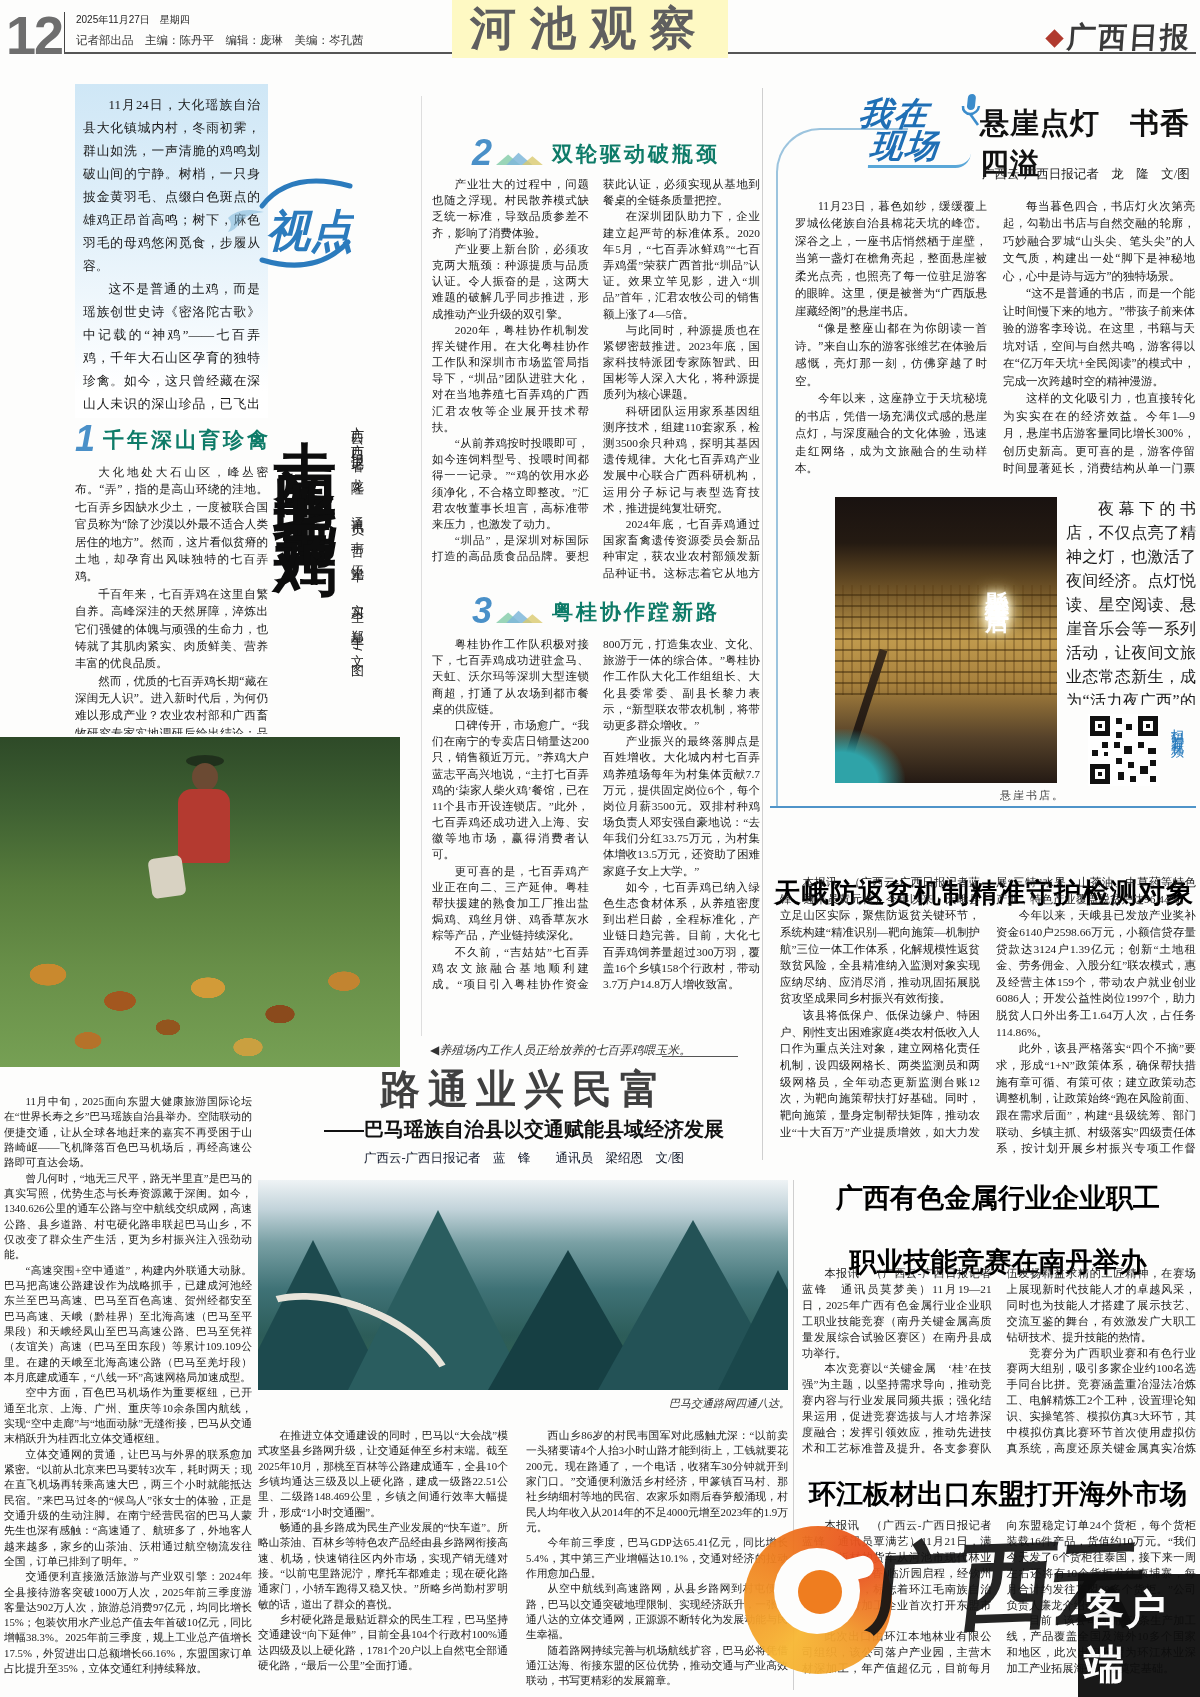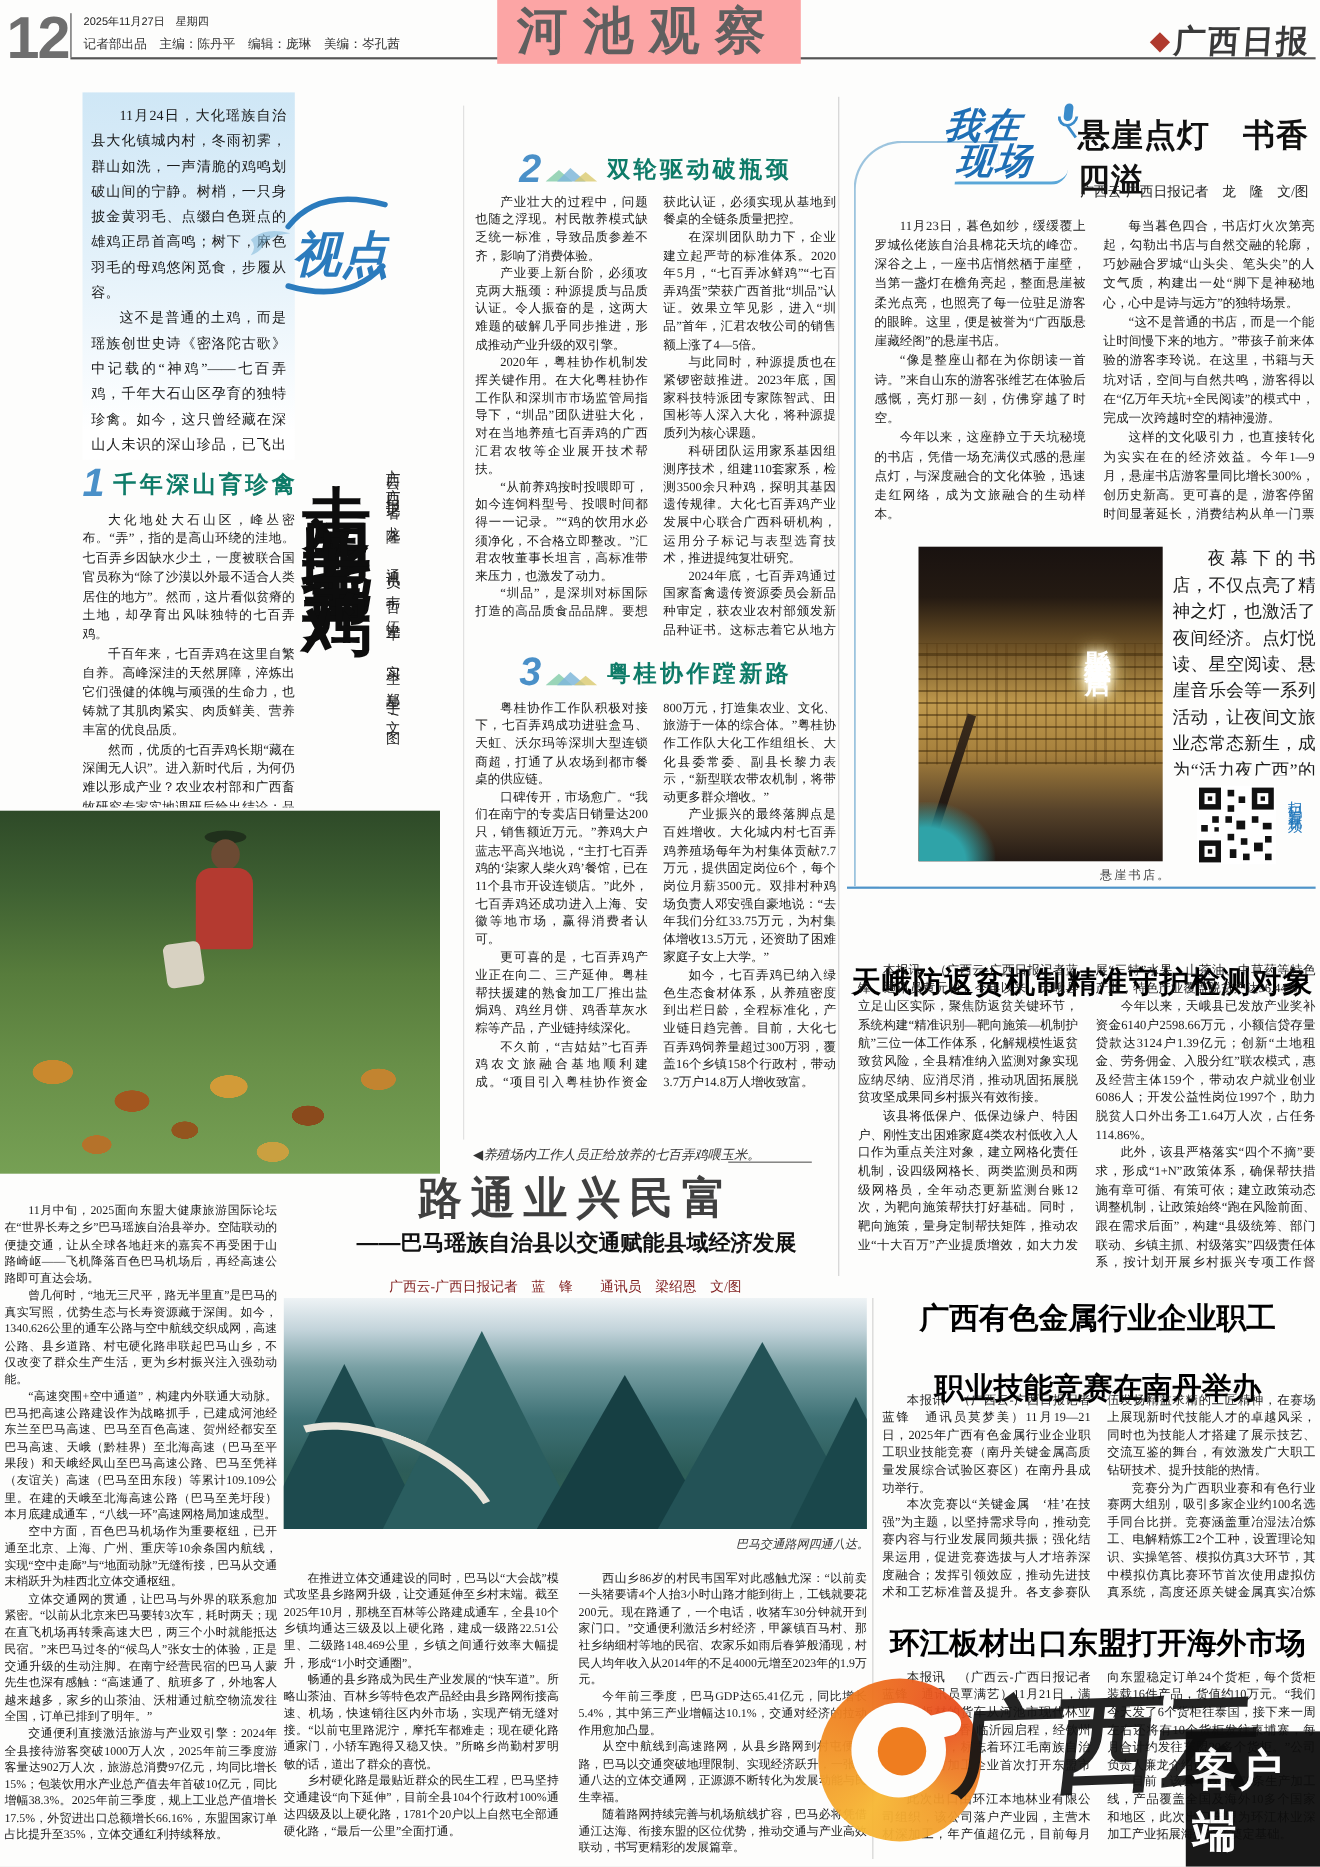--- a/index.html
+++ b/index.html
@@ -8,21 +8,21 @@
   .abs{position:absolute;}
   p{margin:0;text-indent:2em;font-family:Liberation Serif, serif;}
   .jtext{text-align:justify;overflow:hidden;}
   
   .pagenum{left:6px;top:4px;font-family:"Liberation Sans",sans-serif;font-weight:bold;font-size:54px;color:#6e6e6e;letter-spacing:-2px;}
   .hdr-vline{left:64px;top:12px;width:1px;height:40px;background:#444;}
   .hdr-date{left:76px;top:13px;font-size:10px;color:#222;font-family:"Liberation Sans",sans-serif;}
   .hdr-staff{left:76px;top:33px;font-size:11.5px;color:#333;font-family:"Liberation Sans",sans-serif;}
   .hdr-rule{left:64px;top:52px;width:1132px;height:2px;background:#555;}
   .section-title{left:452px;top:0px;font-weight:900;font-size:46px;color:#5f5f5f;letter-spacing:14px;
-                 background:#fca5a5;padding:0 18px;z-index:3;line-height:58px;}
+                 background:#fef9c3;padding:0 18px;z-index:3;line-height:58px;}
   .masthead{left:1048px;top:18px;z-index:3;display:flex;align-items:center;gap:6px;}
   .mh-diamond{width:13px;height:13px;background:#b03a2e;transform:rotate(45deg);display:inline-block;}
   .mh-name{font-weight:900;font-size:29px;color:#3a3a3a;transform:skewX(-4deg);letter-spacing:2px;}
   
   .vrule{width:1px;background:#cfcfcf;}
   
   .intro-panel{left:75px;top:84px;width:193px;height:334px;background:linear-gradient(180deg,#cfe7f6 0%,#e3f1fa 45%,#ffffff 92%);
                padding:10px 8px;box-sizing:border-box;font-size:12.8px;line-height:1.8;}
   .intro-panel p{text-indent:2em;}
   .swallow{right:2px;top:120px;position:absolute;opacity:.55;}
@@ -86,21 +86,21 @@
   .qr-label{left:1168px;top:718px;writing-mode:vertical-rl;color:#2277bb;font-size:13px;letter-spacing:4px;font-family:"Liberation Sans",sans-serif;}
   .blue-rule{left:770px;top:806px;width:426px;height:2px;background:#4f94c9;}
   
   .tiane-headline{left:772px;top:875px;width:424px;text-align:center;font-weight:900;font-size:27px;letter-spacing:1px;color:#000;}
   .tiane-body{left:780px;top:874px;width:416px;height:290px;column-count:2;column-gap:16px;font-size:11.4px;line-height:1.46;}
   
   .colA{left:4px;top:1094px;width:248px;height:598px;font-size:10.8px;line-height:1.42;}
   .lutong-headline{left:262px;top:1062px;width:524px;text-align:center;font-family:Liberation Mono, monospace;
                    font-weight:900;font-size:40px;letter-spacing:8px;color:#404040;}
   .lutong-sub{left:262px;top:1116px;width:524px;text-align:center;font-family:"Liberation Sans",sans-serif;font-weight:bold;font-size:20px;color:#111;}
-  .lutong-byline{left:252px;top:1150px;width:524px;text-align:center;font-size:12.5px;color:#7f1d1d;margin-top:12px;}
+  .lutong-byline{left:262px;top:1150px;width:524px;text-align:center;font-size:12.5px;color:#0f172a;}
   .bama-photo{left:258px;top:1180px;width:530px;height:210px;overflow:hidden;
      background:linear-gradient(180deg,#eef3f5 0%,#c2d3da 14%,#79a0a4 30%,#3f7276 52%,#2c5c59 74%,#356549 100%);}
   .peak{position:absolute;bottom:0;}
   .peak1{left:-20px;width:150px;height:150px;background:#1d4a4e;clip-path:polygon(50% 0,100% 100%,0 100%);}
   .peak2{left:90px;width:180px;height:180px;background:#2a5d5f;clip-path:polygon(50% 0,100% 100%,0 100%);}
   .peak3{left:230px;width:160px;height:140px;background:#163f43;clip-path:polygon(50% 0,100% 100%,0 100%);}
   .peak4{left:340px;width:190px;height:170px;background:#235256;clip-path:polygon(50% 0,100% 100%,0 100%);}
   .peak5{left:460px;width:120px;height:120px;background:#1a474b;clip-path:polygon(50% 0,100% 100%,0 100%);}
   .road{position:absolute;left:-30px;bottom:-46px;width:220px;height:120px;border:7px solid #e8e4da;border-radius:50%;
         border-color:#e8e4da transparent transparent transparent;transform:rotate(22deg);}

